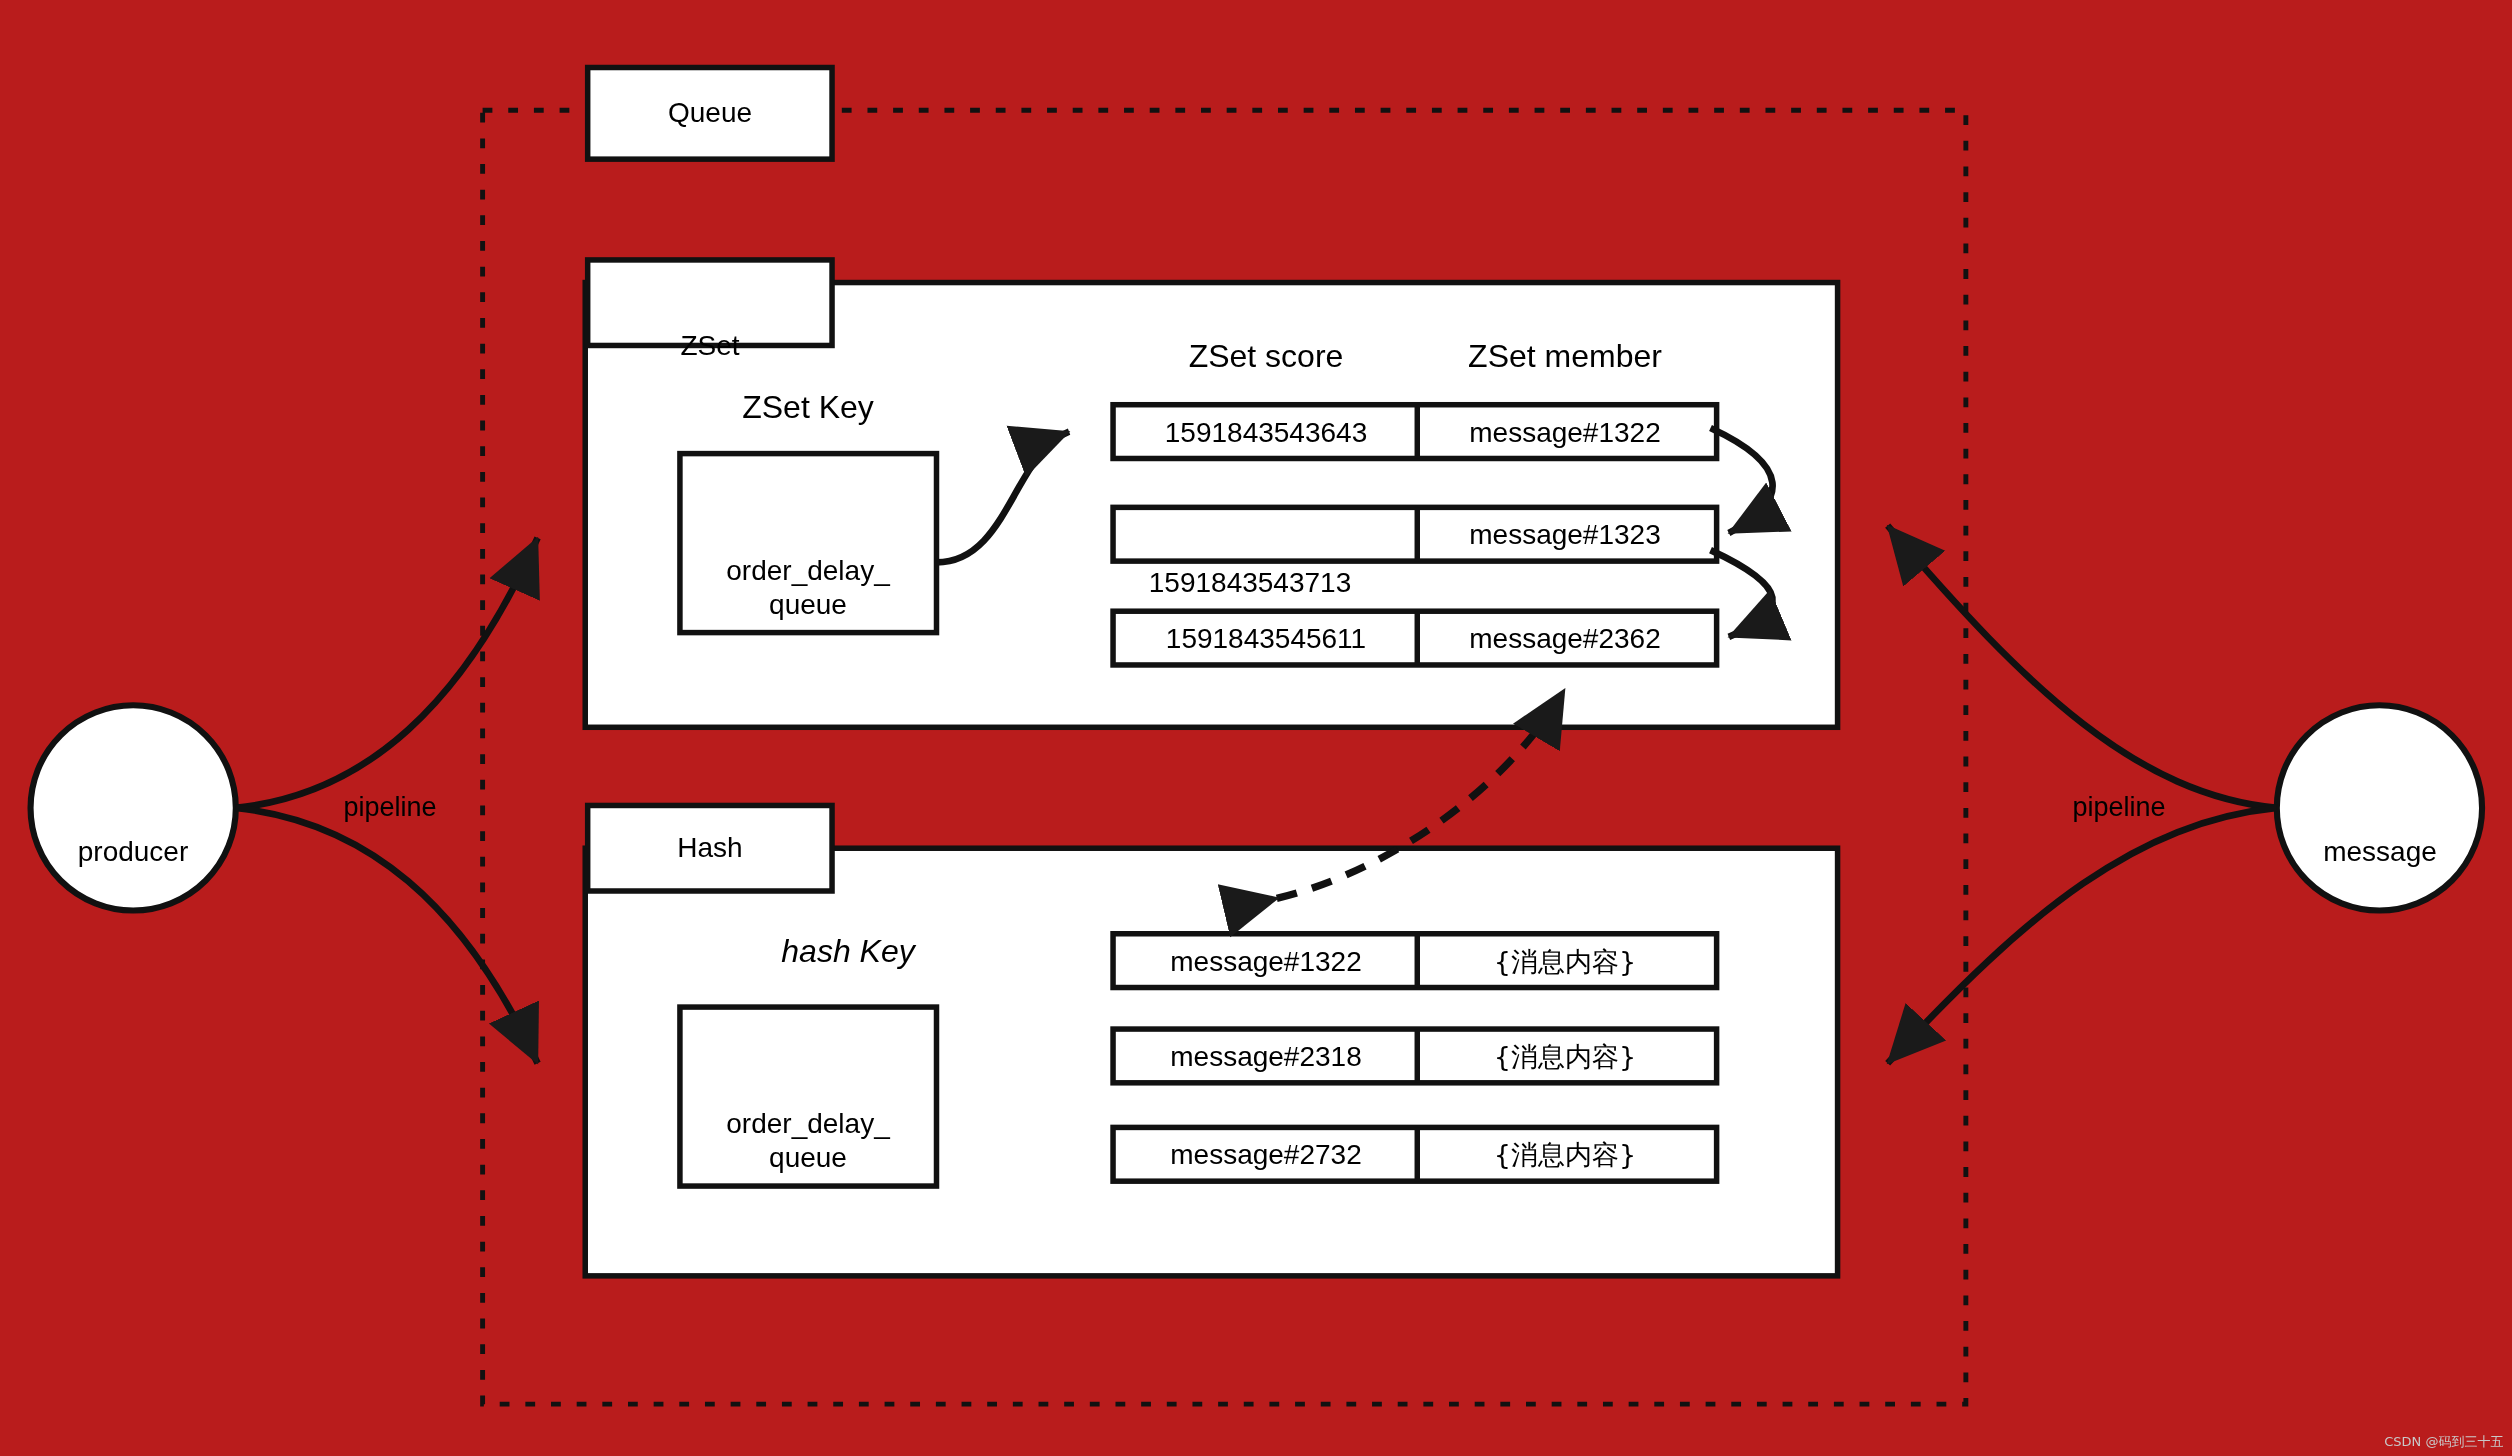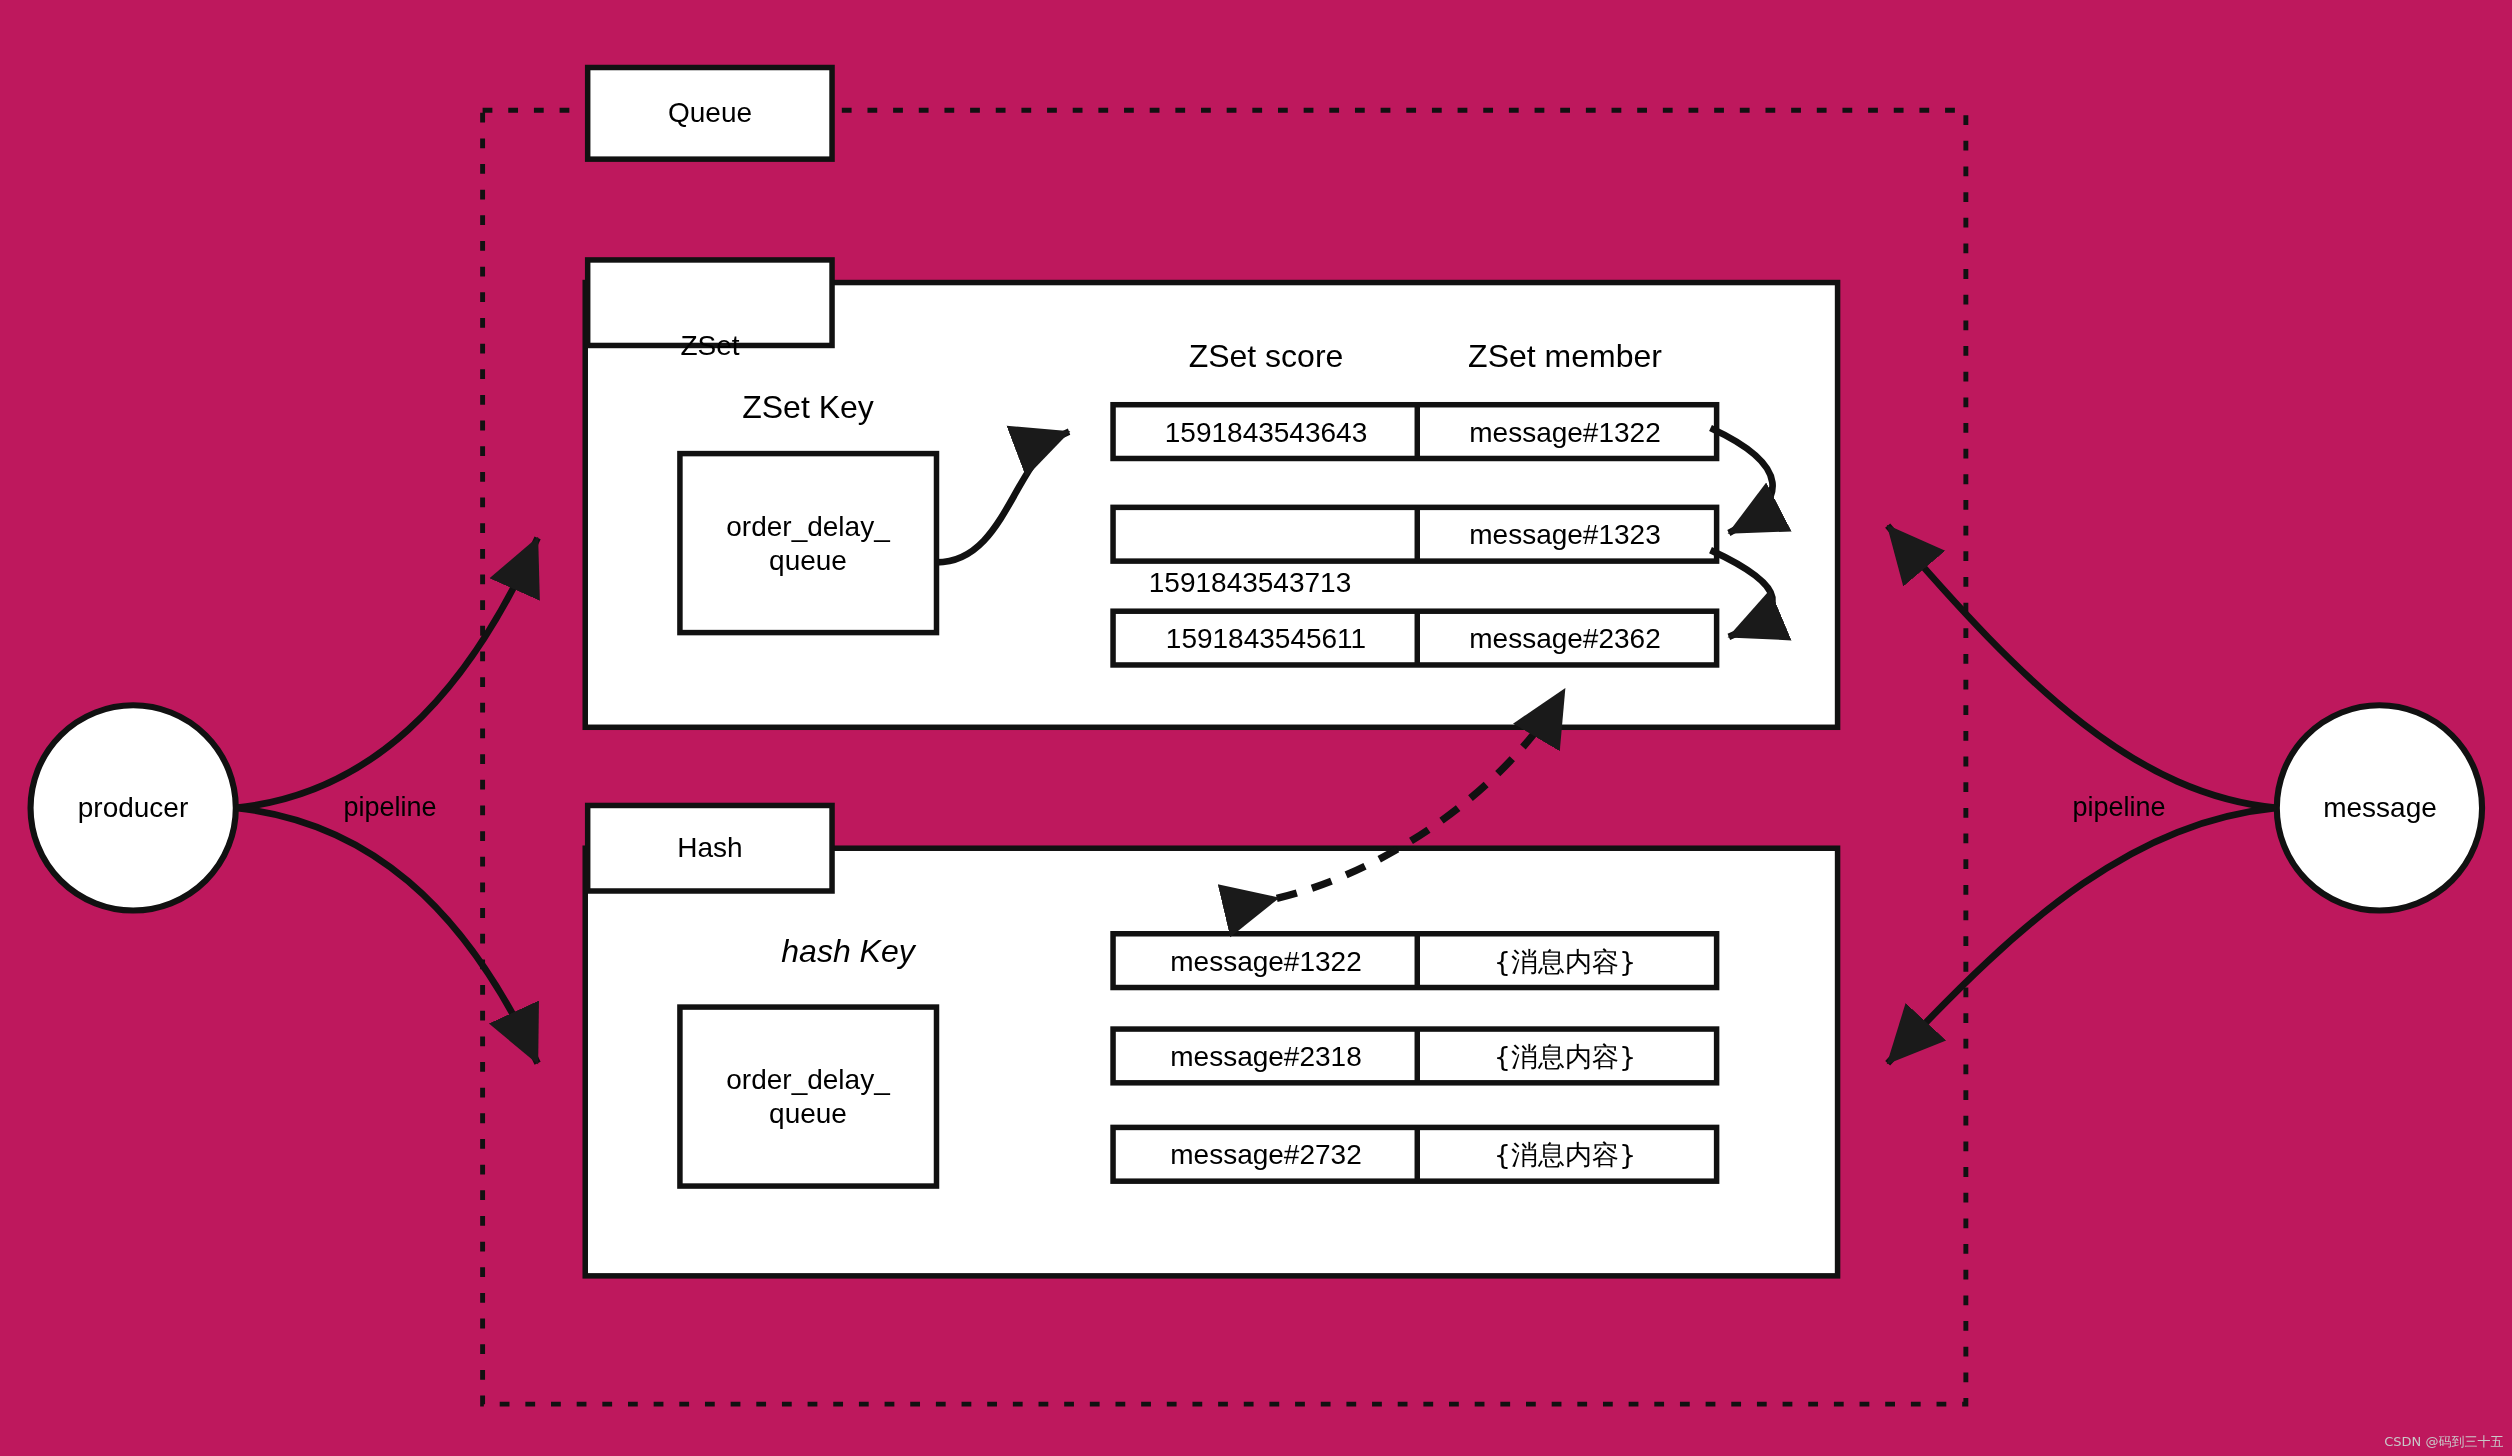--- a/index.html
+++ b/index.html
@@ -7,21 +7,21 @@
     padding: 0;
     background: #ffffff;
   }
   body {
     font-family: "Liberation Sans", sans-serif;
   }
   #stage {
     position: relative;
     width: 2512px;
     height: 1457px;
-    background: #be185d;
+    background: #b91c1c;
     overflow: hidden;
   }
   #wire {
     position: absolute;
     left: 0;
     top: 0;
     width: 2512px;
     height: 1457px;
   }
   .lbl {
@@ -31,21 +31,21 @@
     line-height: 1.18;
     text-align: center;
     pointer-events: none;
   }
   .ctr {
     transform: translate(-50%, -50%);
   }
   .f-title { font-size: 28px; }
   .f-head  { font-size: 32px; }
   .f-cell  { font-size: 28px; text-align: center; }
-  .f-node  { font-size: 28px; }
+  .f-node  { font-size: 28px; margin-top: 44px; }
   .f-edge  { font-size: 27px; }
   .f-cjk   { font-size: 27px; font-family: "DejaVu Sans", sans-serif; }
   .watermark {
     position: absolute;
     right: 8.6px;
     bottom: 6.1px;
     font-size: 13px;
     color: #c9c9c9;
     font-family: "DejaVu Sans", sans-serif;
     white-space: pre;

